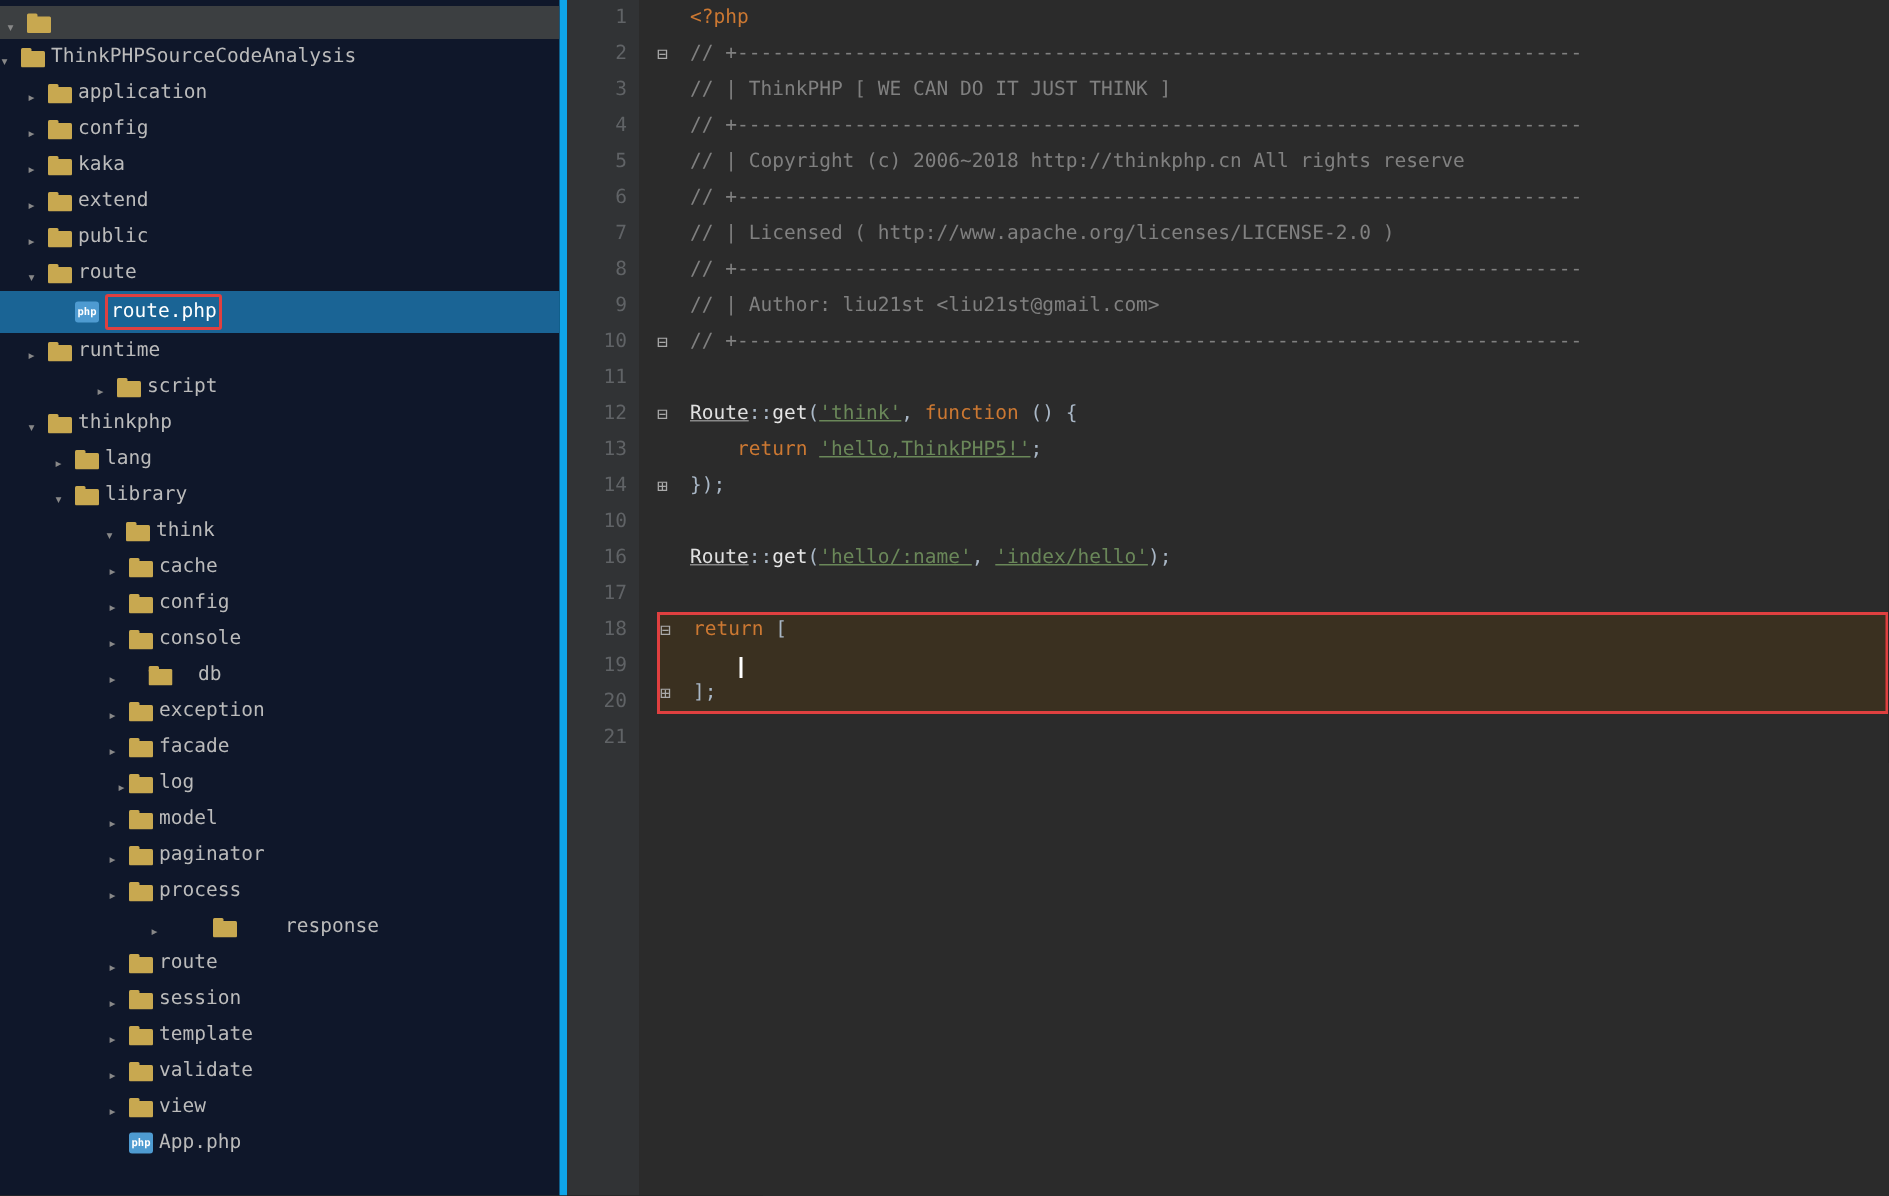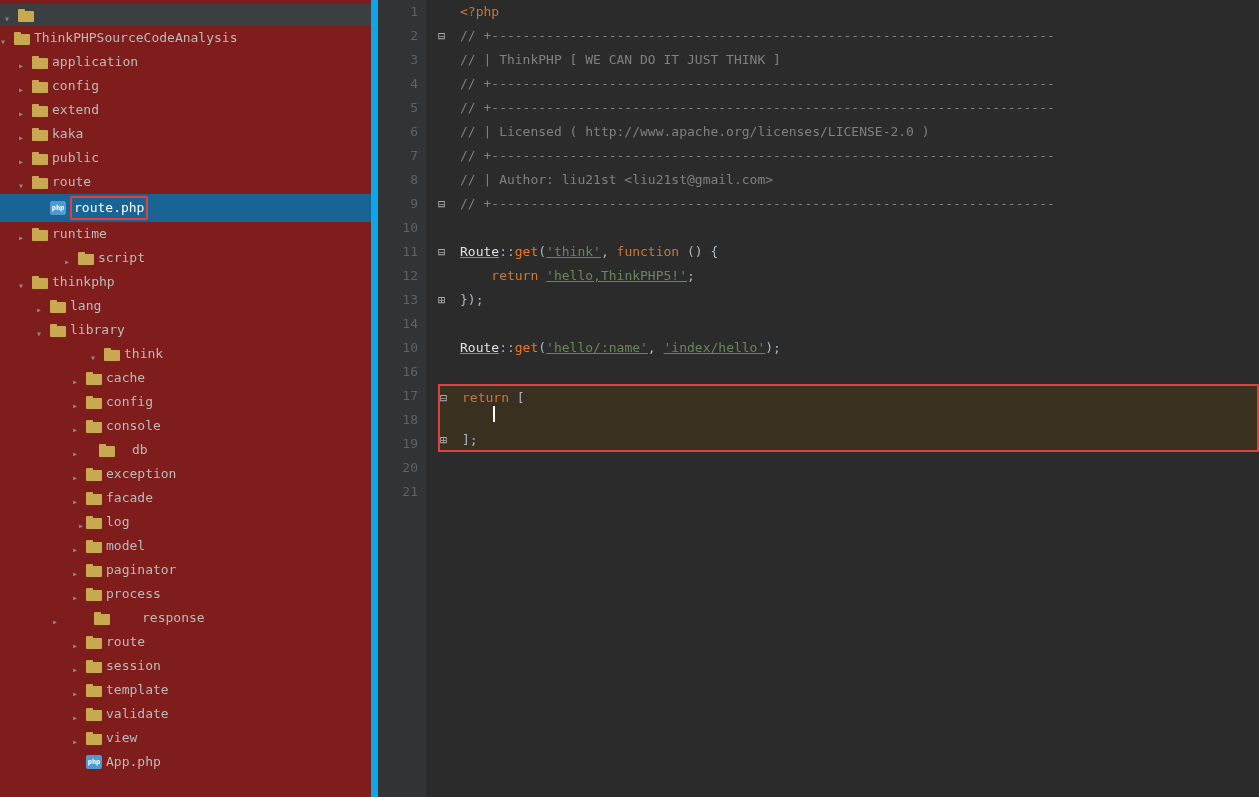--- a/index.html
+++ b/index.html
@@ -11,24 +11,24 @@
       height: 797px;
       overflow: hidden;
       color: #ccc;
       font-size: 13px;
     }
 
     
     #sidebar {
       width: 378px;
       min-width: 378px;
-      background: #7f1d1d;
+      background: #0f172a;
       overflow-y: auto;
       overflow-x: hidden;
-      border-right: 7px solid #0ea5e9;
+      border-right: 5px solid #0ea5e9;
       padding-top: 4px;
     }
 
     .tree-item {
       display: flex;
       align-items: center;
       padding: 2px 0 2px 0;
       cursor: pointer;
       white-space: nowrap;
       font-size: 13px;
@@ -104,31 +104,31 @@
       padding: 0 0 0 12px;
       font-size: 13px;
       line-height: 24px;
       overflow-x: auto;
       background: #2b2b2b;
     }
 
     .code-line {
       height: 24px;
       display: flex;
-      align-items: flex-start;
+      align-items: flex-end;
       white-space: pre;
       position: relative;
     }
 
     
     .php-tag { color: #cc7832; }
     .comment { color: #808080; }
     .keyword { color: #cc7832; }
     .string-green { color: #6a8759; text-decoration: underline; }
-    .func-yellow { color: #f97316; }
+    .func-yellow { color: #e5e5e5; }
     .class-name { color: #e0e0e0; text-decoration: underline; text-decoration-color: #888; }
     .normal { color: #a9b7c6; }
     .return-keyword { color: #cc7832; }
     .comment-dashes { color: #808080; }
     .paren { color: #a9b7c6; }
 
     
     .fold-arrow {
       display: inline-block;
       width: 12px;
@@ -217,29 +217,29 @@
           <rect x="0" y="1" width="7" height="4" rx="1" fill="#c8a850"></rect>
         </svg>
         <span class="item-label">config</span>
       </div>
       <div class="tree-item" style="padding-left: 18px;">
         <span class="arrow closed"></span>
         <svg viewBox="0 0 16 14" class="folder-svg">
           <rect x="0" y="3" width="16" height="11" rx="1" fill="#c8a850"></rect>
           <rect x="0" y="1" width="7" height="4" rx="1" fill="#c8a850"></rect>
         </svg>
+        <span class="item-label">kaka</span>
+      </div>
+      <div class="tree-item" style="padding-left: 18px;">
+        <span class="arrow closed"></span>
+        <svg viewBox="0 0 16 14" class="folder-svg">
+          <rect x="0" y="3" width="16" height="11" rx="1" fill="#c8a850"></rect>
+          <rect x="0" y="1" width="7" height="4" rx="1" fill="#c8a850"></rect>
+        </svg>
         <span class="item-label">extend</span>
-      </div>
-      <div class="tree-item" style="padding-left: 18px;">
-        <span class="arrow closed"></span>
-        <svg viewBox="0 0 16 14" class="folder-svg">
-          <rect x="0" y="3" width="16" height="11" rx="1" fill="#c8a850"></rect>
-          <rect x="0" y="1" width="7" height="4" rx="1" fill="#c8a850"></rect>
-        </svg>
-        <span class="item-label">kaka</span>
       </div>
       <div class="tree-item" style="padding-left: 18px;">
         <span class="arrow closed"></span>
         <svg viewBox="0 0 16 14" class="folder-svg">
           <rect x="0" y="3" width="16" height="11" rx="1" fill="#c8a850"></rect>
           <rect x="0" y="1" width="7" height="4" rx="1" fill="#c8a850"></rect>
         </svg>
         <span class="item-label">public</span>
       </div>
       <div class="tree-item" style="padding-left: 18px;">
@@ -288,21 +288,21 @@
         <span class="item-label">lang</span>
       </div>
       <div class="tree-item" style="padding-left: 36px; align-items: center;">
         <span class="arrow open"></span>
         <svg viewBox="0 0 16 14" class="folder-svg">
           <rect x="0" y="3" width="16" height="11" rx="1" fill="#c8a850"></rect>
           <rect x="0" y="1" width="7" height="4" rx="1" fill="#c8a850"></rect>
         </svg>
         <span class="item-label">library</span>
       </div>
-      <div class="tree-item" style="padding-left: 70px; margin-left: 20px;">
+      <div class="tree-item" style="padding-left: 70px;">
         <span class="arrow open"></span>
         <svg viewBox="0 0 16 14" class="folder-svg">
           <rect x="0" y="3" width="16" height="11" rx="1" fill="#c8a850"></rect>
           <rect x="0" y="1" width="7" height="4" rx="1" fill="#c8a850"></rect>
         </svg>
         <span class="item-label">think</span>
       </div>
       <div class="tree-item" style="padding-left: 72px;">
         <span class="arrow closed"></span>
         <svg viewBox="0 0 16 14" class="folder-svg">
@@ -376,21 +376,21 @@
         <span class="item-label">paginator</span>
       </div>
       <div class="tree-item" style="padding-left: 72px;">
         <span class="arrow closed"></span>
         <svg viewBox="0 0 16 14" class="folder-svg">
           <rect x="0" y="3" width="16" height="11" rx="1" fill="#c8a850"></rect>
           <rect x="0" y="1" width="7" height="4" rx="1" fill="#c8a850"></rect>
         </svg>
         <span class="item-label">process</span>
       </div>
-      <div class="tree-item" style="padding-left: 52px; gap: 28px;">
+      <div class="tree-item" style="padding-left: 100px; gap: 28px;">
         <span class="arrow closed"></span>
         <svg viewBox="0 0 16 14" class="folder-svg">
           <rect x="0" y="3" width="16" height="11" rx="1" fill="#c8a850"></rect>
           <rect x="0" y="1" width="7" height="4" rx="1" fill="#c8a850"></rect>
         </svg>
         <span class="item-label">response</span>
       </div>
       <div class="tree-item" style="padding-left: 72px;">
         <span class="arrow closed"></span>
         <svg viewBox="0 0 16 14" class="folder-svg">
@@ -464,20 +464,21 @@
         <div>19</div>
         <div>20</div>
         <div>21</div>
       </div>
 
     <div class="code-content" id="code-content">
         <div class="code-line"><span style="display: inline-block; width: 14px;"></span><span style="display: inline-block; width: 8px;"></span><span class="php-tag">&lt;?php</span></div>
         <div class="code-line"><span class="fold-arrow" style="color: rgb(170, 170, 170); font-size: 12px;">⊟</span><span style="display: inline-block; width: 8px;"></span><span class="comment">// +</span><span class="comment-dashes">------------------------------------------------------------------------</span></div>
         <div class="code-line"><span style="display: inline-block; width: 14px;"></span><span style="display: inline-block; width: 8px;"></span><span class="comment">// | ThinkPHP [ WE CAN DO IT JUST THINK ]</span></div>
         <div class="code-line"><span style="display: inline-block; width: 14px;"></span><span style="display: inline-block; width: 8px;"></span><span class="comment">// +</span><span class="comment-dashes">------------------------------------------------------------------------</span></div>
+        <div class="code-line"><span style="display: inline-block; width: 14px;"></span><span style="display: inline-block; width: 8px;"></span><span class="comment">// | Copyright (c) 2006~2018 http://thinkphp.cn All rights reserve</span></div>
         <div class="code-line"><span style="display: inline-block; width: 14px;"></span><span style="display: inline-block; width: 8px;"></span><span class="comment">// +</span><span class="comment-dashes">------------------------------------------------------------------------</span></div>
         <div class="code-line"><span style="display: inline-block; width: 14px;"></span><span style="display: inline-block; width: 8px;"></span><span class="comment">// | Licensed ( http://www.apache.org/licenses/LICENSE-2.0 )</span></div>
         <div class="code-line"><span style="display: inline-block; width: 14px;"></span><span style="display: inline-block; width: 8px;"></span><span class="comment">// +</span><span class="comment-dashes">------------------------------------------------------------------------</span></div>
         <div class="code-line"><span style="display: inline-block; width: 14px;"></span><span style="display: inline-block; width: 8px;"></span><span class="comment">// | Author: liu21st &lt;liu21st@gmail.com&gt;</span></div>
         <div class="code-line"><span class="fold-arrow" style="color: rgb(170, 170, 170); font-size: 12px;">⊟</span><span style="display: inline-block; width: 8px;"></span><span class="comment">// +</span><span class="comment-dashes">------------------------------------------------------------------------</span></div>
         <div class="code-line"><span style="display: inline-block; width: 14px;"></span><span style="display: inline-block; width: 8px;"></span></div>
         <div class="code-line"><span class="fold-arrow" style="color: rgb(170, 170, 170); font-size: 12px;">⊟</span><span style="display: inline-block; width: 8px;"></span><span class="class-name">Route</span><span class="normal">::</span><span class="func-yellow">get</span><span class="paren">(</span><span class="string-green">'think'</span><span class="normal">, </span><span class="keyword">function</span><span class="normal"> () {</span></div>
         <div class="code-line"><span style="display: inline-block; width: 14px;"></span><span style="display: inline-block; width: 8px;"></span><span class="normal">    </span><span class="keyword">return</span><span class="normal"> </span><span class="string-green">'hello,ThinkPHP5!'</span><span class="normal">;</span></div>
         <div class="code-line"><span class="fold-arrow" style="color: rgb(170, 170, 170); font-size: 12px;">⊞</span><span style="display: inline-block; width: 8px;"></span><span class="normal">});</span></div>
         <div class="code-line"><span style="display: inline-block; width: 14px;"></span><span style="display: inline-block; width: 8px;"></span></div>

